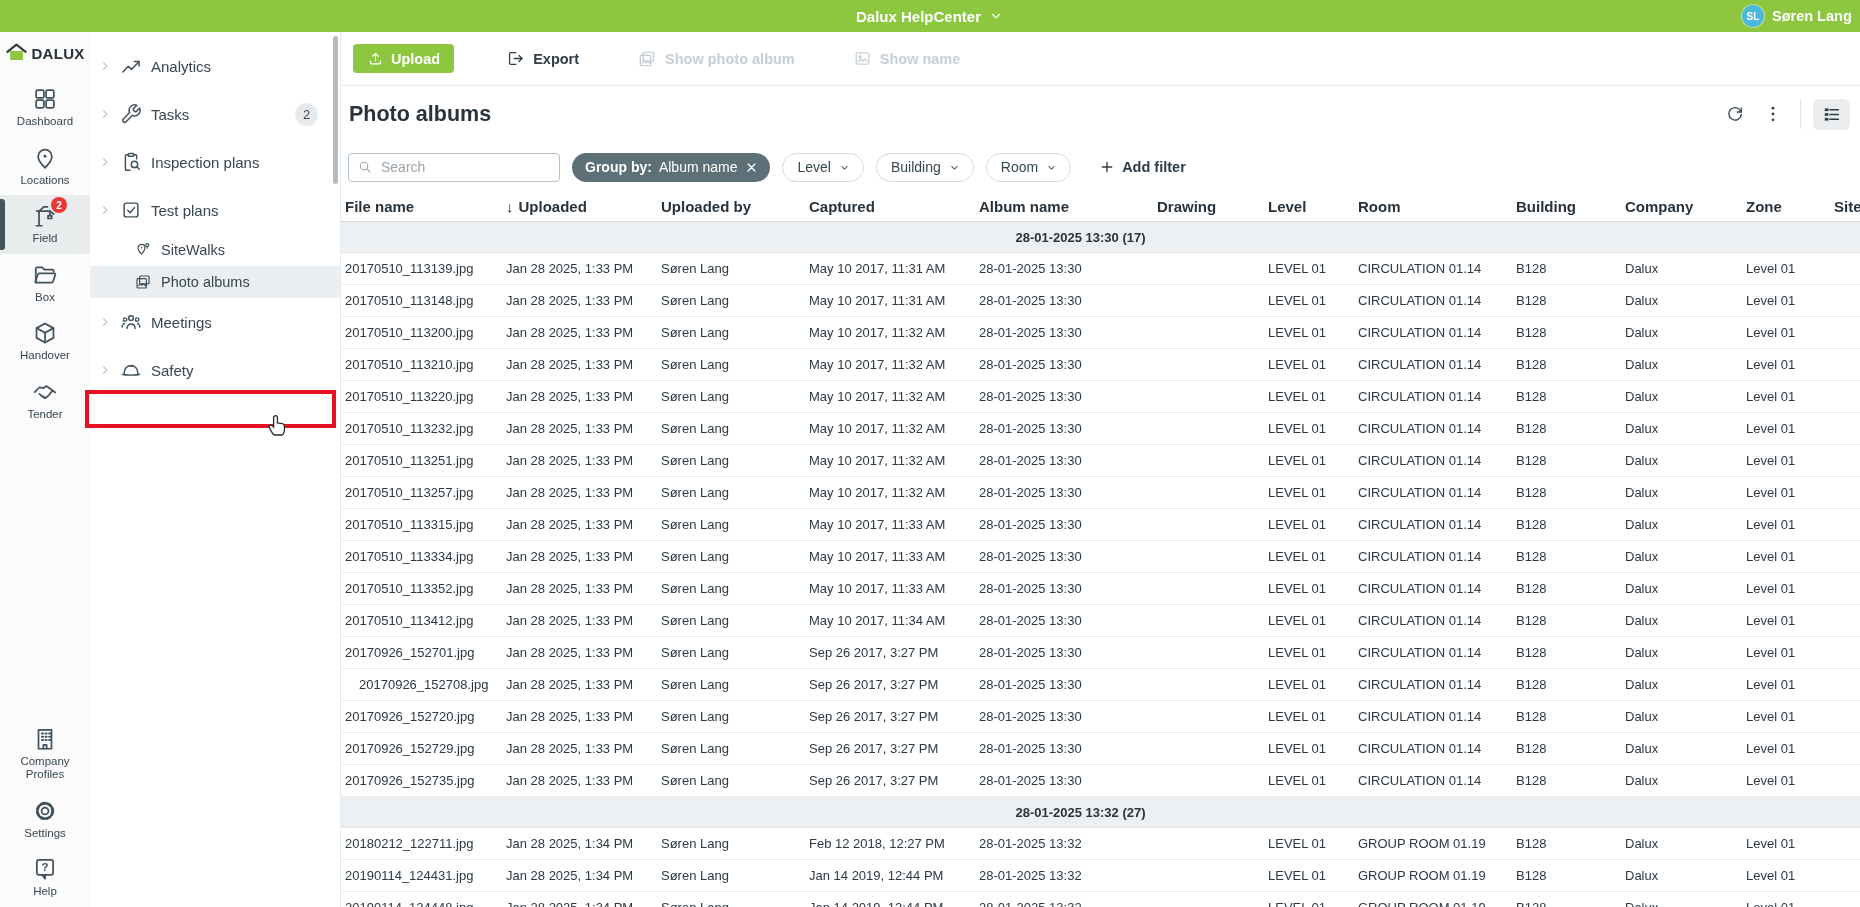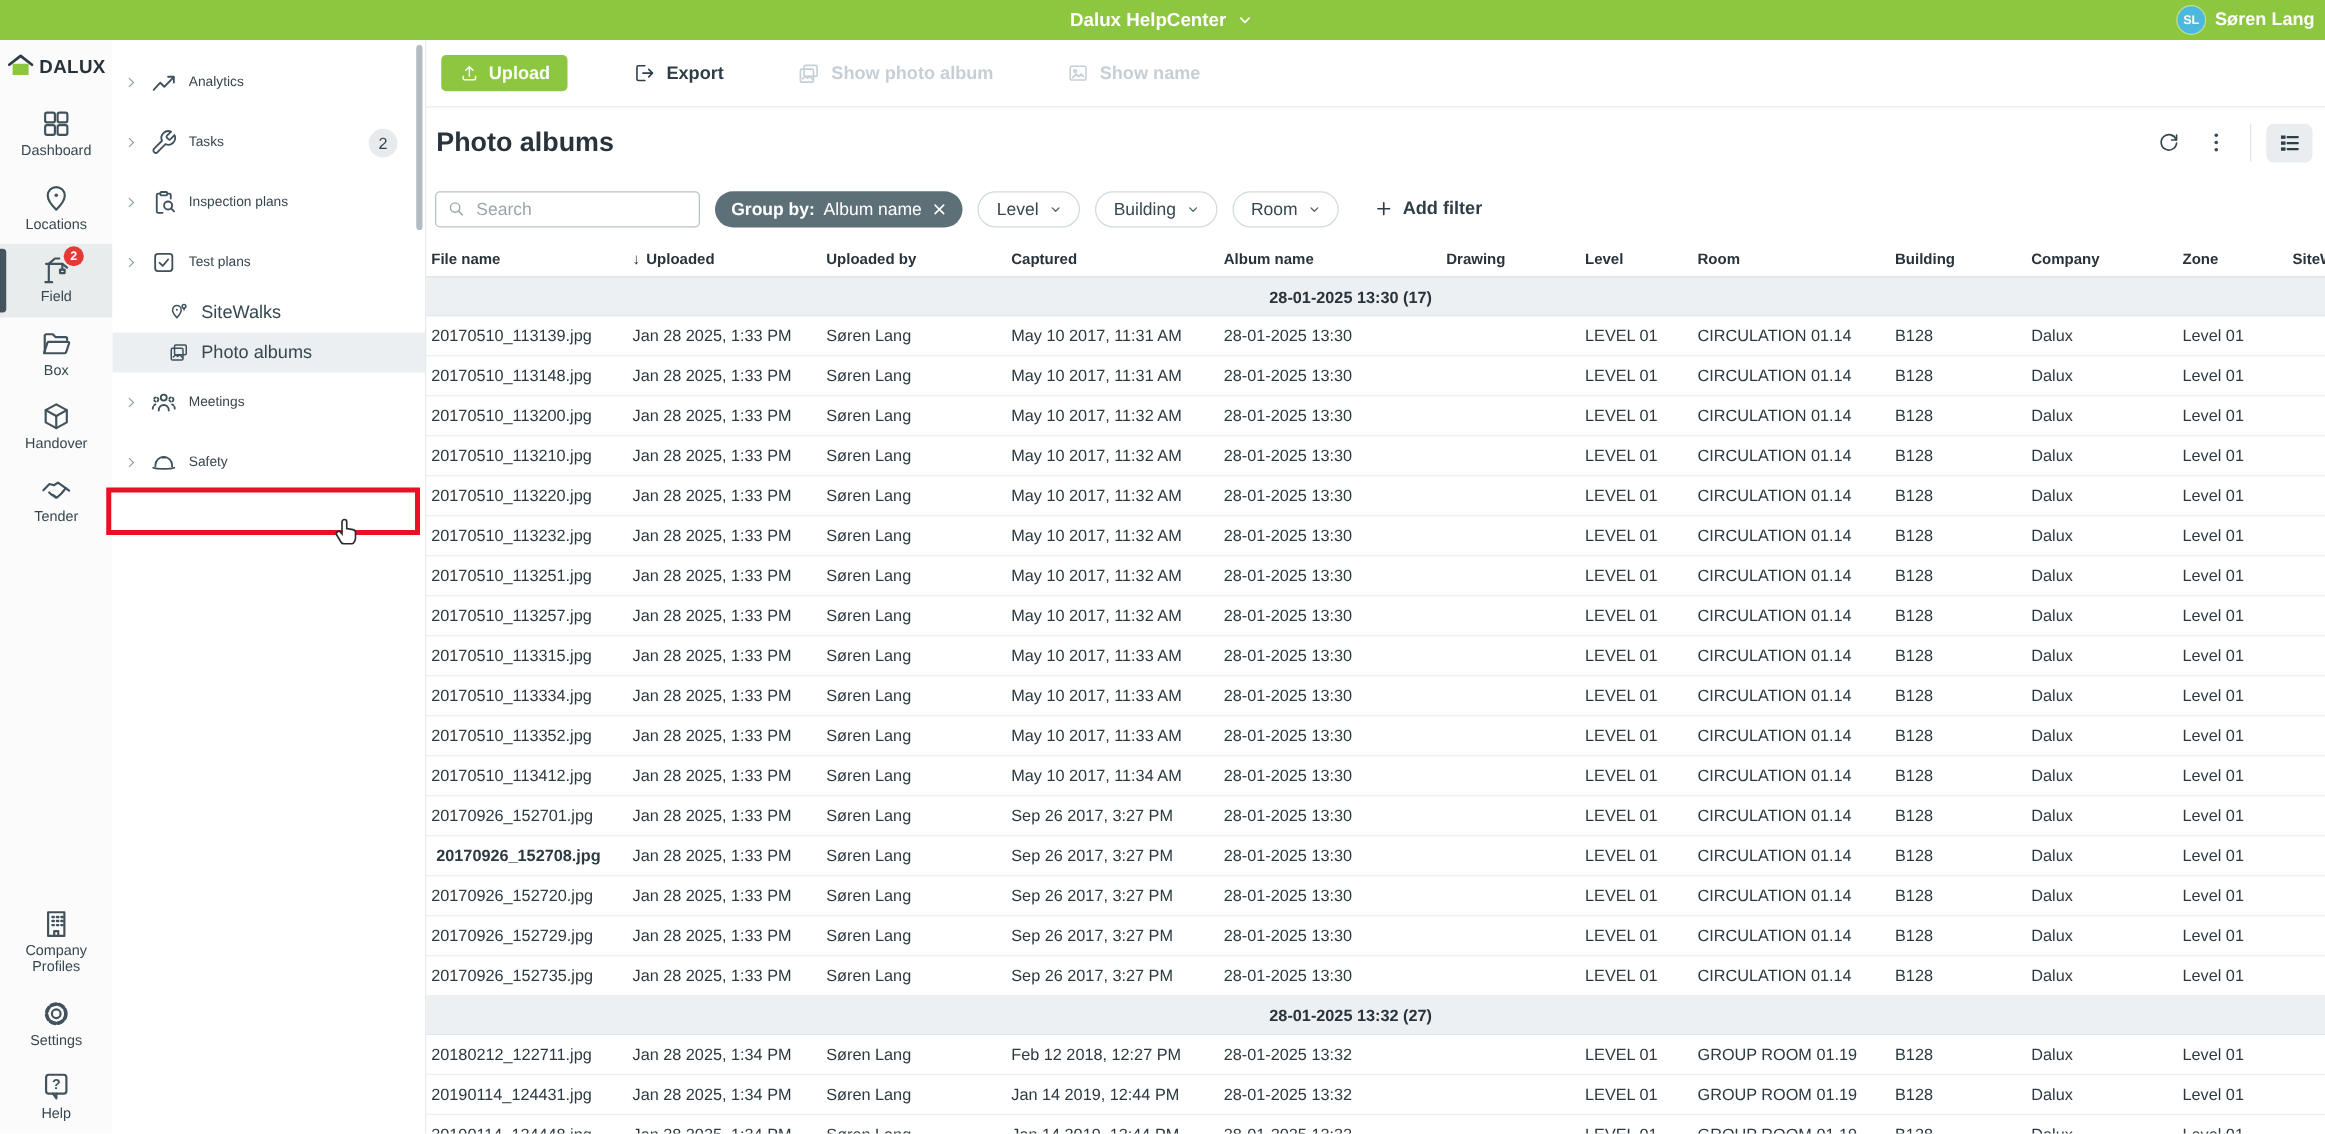--- a/index.html
+++ b/index.html
@@ -33,21 +33,21 @@
   .rail-item.active::before { content:""; position:absolute; left:0; top:4px; bottom:4px; width:5px; background:#44545e; border-radius:0 3px 3px 0; }
   .rail-icon-wrap { position:relative; }
   .rail-badge { position:absolute; top:-6px; right:-9px; min-width:16px; height:16px; border-radius:8px; background:var(--badge-red); color:#fff; font-size:10px; font-weight:bold; display:flex; align-items:center; justify-content:center; padding:0 3px; }
 
   
   .sidebar { width:250px; background:#fff; padding-top:10px; position:relative; flex:none; }
   .sidebar::after { content:""; position:absolute; right:2px; top:4px; width:5px; height:148px; background:#b3bcc2; border-radius:3px; }
   .nav-item { height:48px; display:flex; align-items:center; padding:0 10px 0 8px; cursor:pointer; }
   .nav-chevron { width:18px; display:flex; color:#8fa0a8; }
   .nav-icon { margin:0 9px 0 4px; color:#3f515b; }
-  .nav-label { font-size:11px; color:#37474f; }
+  .nav-label { font-size:15px; color:#37474f; }
   .nav-badge { margin-left:auto; margin-right:12px; width:23px; height:23px; border-radius:50%; background:#e8ebee; color:#37474f; font-size:13px; display:flex; align-items:center; justify-content:center; }
   .nav-child { height:32px; display:flex; align-items:center; padding-left:44px; gap:9px; cursor:pointer; color:#3f515b; }
   .nav-child .nav-label { font-size:14.5px; }
   .nav-child.selected { background:#eceff1; }
 
   
   .main { flex:1; display:flex; flex-direction:column; border-left:1px solid #e7eaec; overflow:hidden; background:#fff; }
   .toolbar { height:54px; flex:none; display:flex; align-items:center; padding-left:12px; border-bottom:1px solid #e7eaec; }
   .btn-upload { height:29px; padding:0 14px; background:var(--brand-green); color:#fff; font-weight:bold; font-size:14.5px; border-radius:4px; display:flex; align-items:center; gap:7px; cursor:pointer; border:none; font-family:inherit; }
   .btn-plain { display:flex; align-items:center; gap:8px; font-weight:bold; font-size:14.5px; color:#2e3d46; margin-left:46px; cursor:pointer; background:none; border:none; font-family:inherit; }
@@ -66,21 +66,21 @@
   .searchbox input::placeholder { color:#9aa6ae; }
   .pill-dark { height:29px; background:var(--pill-slate); border-radius:15px; color:#fff; display:flex; align-items:center; gap:7px; padding:0 11px 0 13px; font-size:14px; cursor:pointer; }
   .pill-dark .gb-label { font-weight:bold; }
   .pill { height:29px; border:1px solid #d3dade; border-radius:15px; display:flex; align-items:center; gap:7px; padding:0 12px 0 14px; font-size:14px; color:#37474f; background:#fff; cursor:pointer; }
   .pill .caret { color:#55666f; }
   .add-filter { display:flex; align-items:center; gap:7px; font-size:14.5px; font-weight:bold; color:#2e3d46; margin-left:10px; cursor:pointer; background:none; border:none; font-family:inherit; }
 
   
   .table { position:relative; flex:1; overflow:hidden; }
   .thead { position:relative; height:30px; border-bottom:1px solid #d8dee2; }
-  .thead .cell { position:absolute; top:0; line-height:30px; white-space:nowrap; font-weight:bold; font-size:12px; color:#29333b; cursor:pointer; }
+  .thead .cell { position:absolute; top:0; line-height:30px; white-space:nowrap; font-weight:bold; font-size:15px; color:#29333b; cursor:pointer; }
   .sort-arrow { margin-right:5px; font-weight:bold; }
   .row { position:relative; height:32px; border-bottom:1px solid #eceff1; cursor:pointer; }
   .row .cell { position:absolute; top:0; line-height:31px; white-space:nowrap; font-size:13px; color:#2c3940; }
   .group-row { height:31px; background:#edf0f2; border-bottom:1px solid #e3e7ea; display:flex; align-items:center; justify-content:center; padding-right:40px; font-weight:bold; font-size:13px; color:#29333b; cursor:pointer; }
 
   
   .annotation-box { position:absolute; left:85px; top:390px; width:251px; height:38px; border:4px solid var(--annotation-red); z-index:50; pointer-events:none; }
   .cursor-pointer-overlay { position:absolute; left:263px; top:408px; z-index:51; pointer-events:none; }
 </style>
 </head>
@@ -625,21 +625,21 @@
             <span class="cell" style="left: 320px;">Søren Lang</span>
             <span class="cell" style="left: 468px;">Sep 26 2017, 3:27 PM</span>
             <span class="cell" style="left: 638px;">28-01-2025 13:30</span>
             <span class="cell" style="left: 927px;">LEVEL 01</span>
             <span class="cell" style="left: 1017px;">CIRCULATION 01.14</span>
             <span class="cell" style="left: 1175px;">B128</span>
             <span class="cell" style="left: 1284px;">Dalux</span>
             <span class="cell" style="left: 1405px;">Level 01</span>
           </div>
           <div class="row">
-            <span class="cell" style="left: 8px; font-weight: bold;">20170926_152708.jpg</span>
+            <span class="cell" style="left: 18px;">20170926_152708.jpg</span>
             <span class="cell" style="left: 165px;">Jan 28 2025, 1:33 PM</span>
             <span class="cell" style="left: 320px;">Søren Lang</span>
             <span class="cell" style="left: 468px;">Sep 26 2017, 3:27 PM</span>
             <span class="cell" style="left: 638px;">28-01-2025 13:30</span>
             <span class="cell" style="left: 927px;">LEVEL 01</span>
             <span class="cell" style="left: 1017px;">CIRCULATION 01.14</span>
             <span class="cell" style="left: 1175px;">B128</span>
             <span class="cell" style="left: 1284px;">Dalux</span>
             <span class="cell" style="left: 1405px;">Level 01</span>
           </div>

